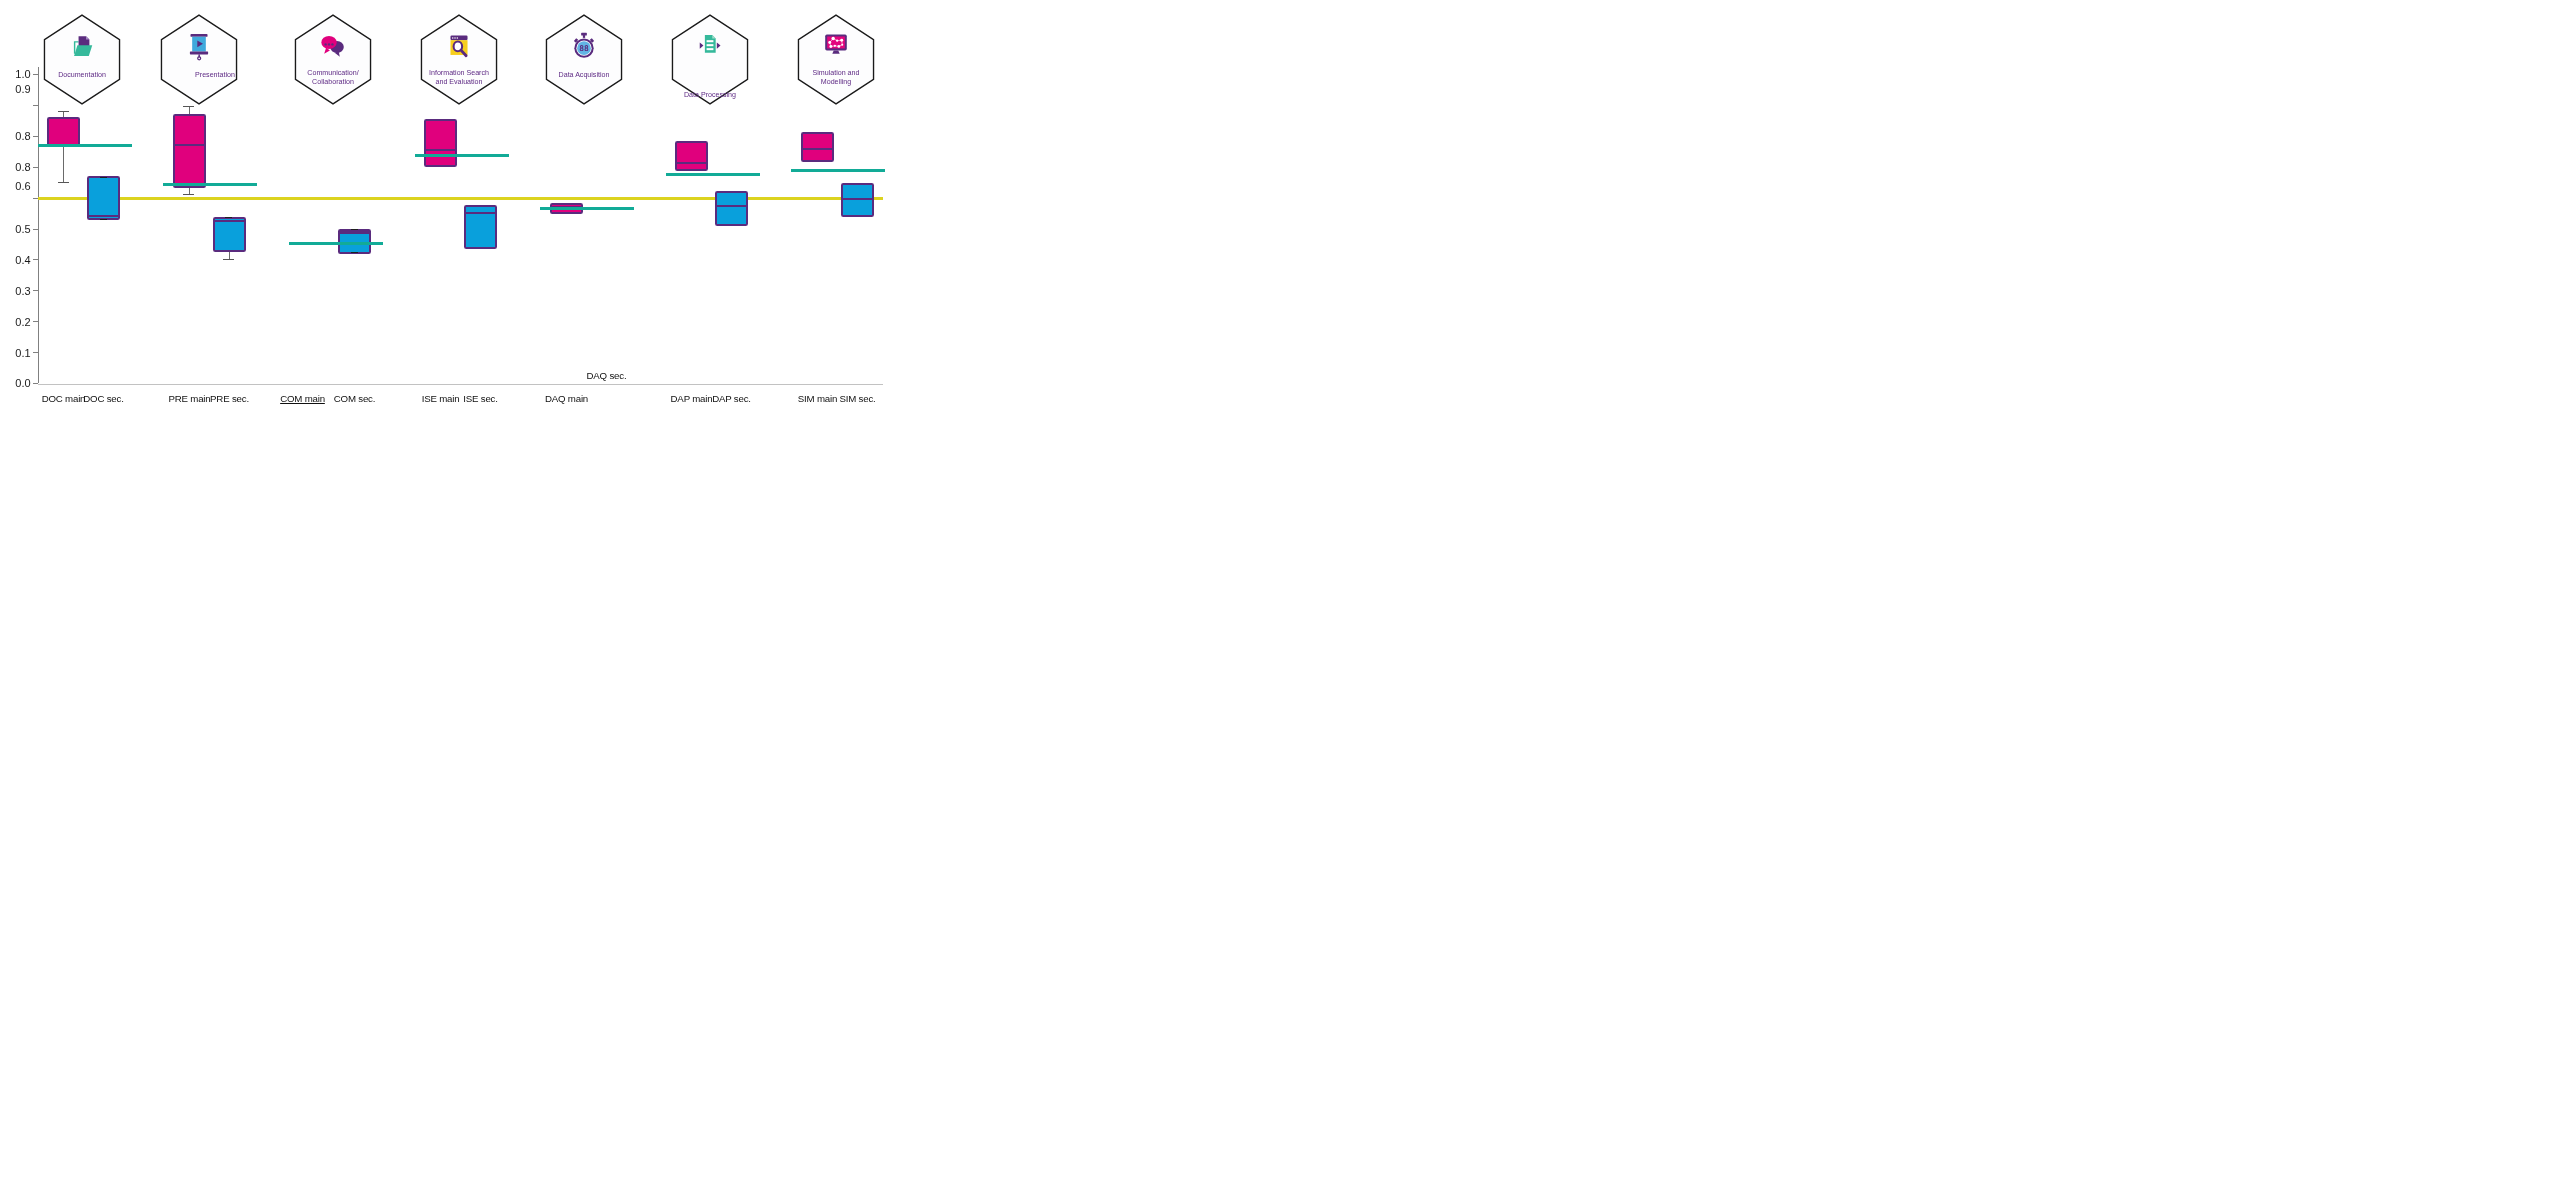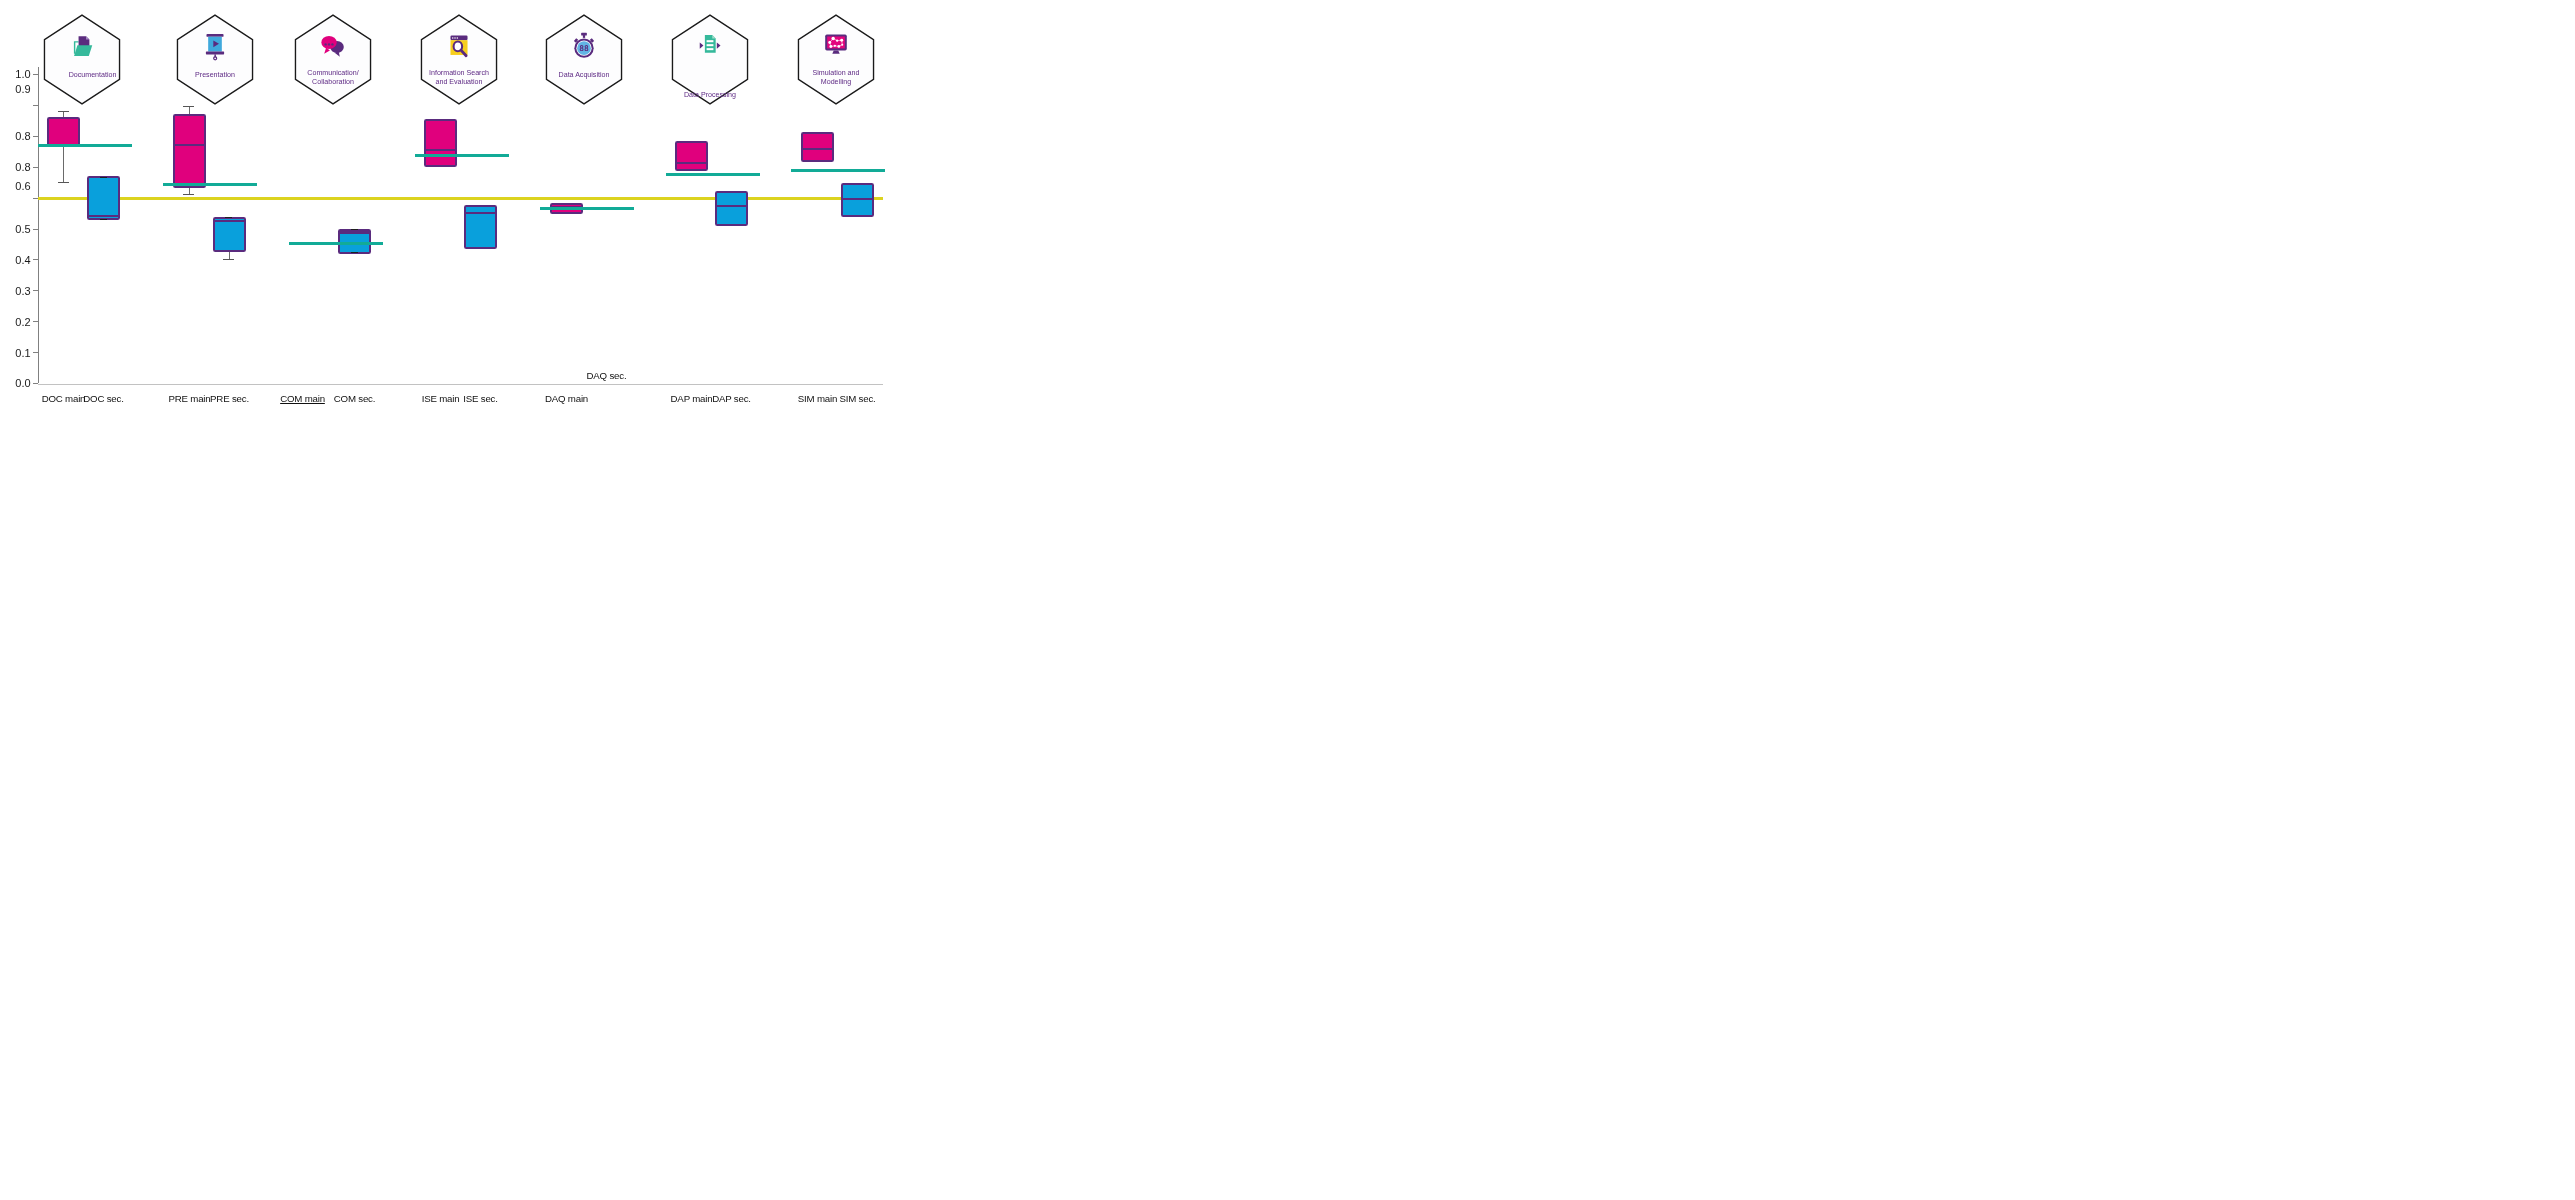--- a/index.html
+++ b/index.html
@@ -55,38 +55,38 @@
     <div class="hex" style="left: 43px; top: 13.7px;">
       <svg width="78" height="91" viewBox="0 0 136 160">
         <polygon points="68,2 134,45 134,115 68,158 2,115 2,45" fill="#fdfdfe" stroke="#1a1a1a" stroke-width="2.4"></polygon>
                    <g transform="translate(42,30)">
           <path d="M13 40 V19 h7" fill="none" stroke="#35b99b" stroke-width="2.5"></path>
    <path d="M20 9 h13 l6 6 v17 h-19 z" fill="#5a2b7e"></path>
    <path d="M33 9 l6 6 h-6 z" fill="#a387c2"></path>
    <path d="M12 44 l6 -19 h26 l-6 19 z" fill="#35b99b"></path>
         </g>
       </svg>
-      <div class="hexlabel" style="top: 57px; text-align: right;">
+      <div class="hexlabel" style="top: 57px;">
         <div>Documentation</div>
       </div>
     </div>
     <div class="xlabel" style="left: 29px; top: 393px;">DOC main</div>
     <div class="wline" style="left: 63px; top: 111px; height: 5.6px;"></div>
     <div class="wcap" style="left: 58px; top: 111px; width: 11.4px;"></div>
     <div class="wline" style="left: 63px; top: 145px; height: 37px;"></div>
     <div class="wcap" style="left: 58px; top: 182px; width: 11.4px;"></div>
     <div class="box" style="left: 47px; top: 117px; width: 33px; height: 28.5px; background: rgb(224, 0, 125); border-color: rgb(90, 43, 126);"></div>
     <div class="xlabel" style="left: 69px; top: 393px;">DOC sec.</div>
     <div class="edgecap" style="left: 100px; top: 177px; width: 7.4px;"></div>
     <div class="edgecap" style="left: 100px; top: 219px; width: 7.4px;"></div>
     <div class="box" style="left: 87px; top: 176px; width: 33px; height: 44px; background: rgb(9, 160, 220); border-color: rgb(90, 43, 126);">
       <div class="median" style="top: 37px;"></div>
     </div>
     <div class="meanline" style="left: 163px; top: 183px; width: 94px; background: rgb(18, 171, 151);"></div>
-    <div class="hex" style="left: 176px; top: 13.7px;">
+    <div class="hex" style="left: 160px; top: 13.7px; padding-left: 32px;">
       <svg width="78" height="91" viewBox="0 0 136 160">
         <polygon points="68,2 134,45 134,115 68,158 2,115 2,45" fill="#fdfdfe" stroke="#1a1a1a" stroke-width="2.4"></polygon>
                    <g transform="translate(42,30)">
           <rect x="11" y="5" width="30" height="5" rx="1.5" fill="#5a2b7e"></rect>
    <rect x="14" y="10" width="24" height="26" fill="#3fa9dc"></rect>
    <path d="M23 16.5 v12 l10 -6 z" fill="#5a2b7e"></path>
    <rect x="10" y="36" width="32" height="5" rx="1" fill="#5a2b7e"></rect>
    <rect x="25" y="41" width="2.6" height="5" fill="#5a2b7e"></rect>
    <circle cx="26.3" cy="48" r="2.6" fill="none" stroke="#5a2b7e" stroke-width="2.2"></circle>
         </g>

